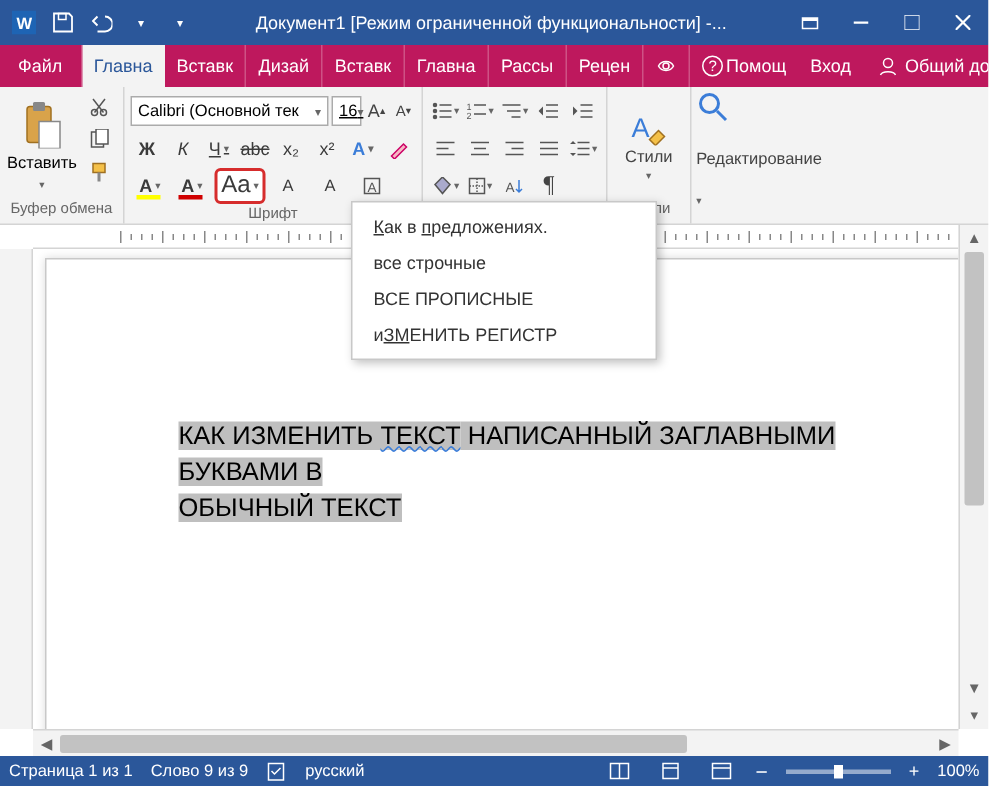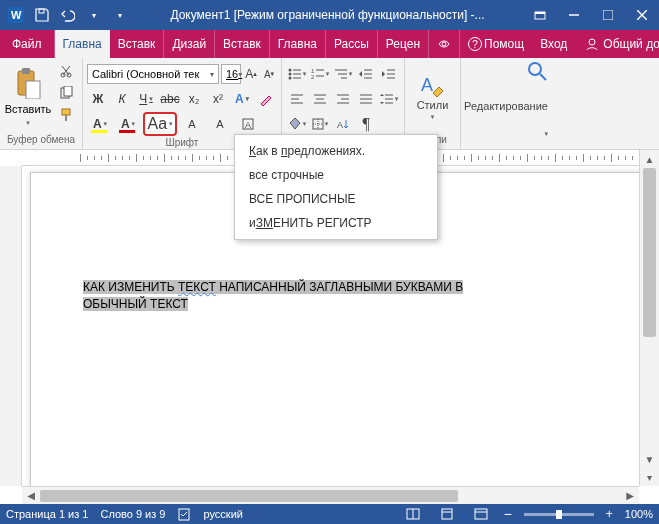--- a/index.html
+++ b/index.html
@@ -49,30 +49,30 @@
 .font .row3 .btn { width: 26px; }
 .aa-highlight { border: 2px solid #d62c2c; border-radius: 4px; padding: 0 2px; height: 24px !important; width: 34px !important; background: #fff; }
 
 .para .row { display: flex; gap: 1px; height: 24px; align-items: center; }
 .para .btn { width: 22px; height: 20px; display: flex; align-items: center; justify-content: center; color: #444; }
 .para .btn .dd { font-size: 7px; margin-left: 1px; color: #666; }
 
 .styles-grp { width: 56px; align-items: center; }
 .styles-grp .big { flex:1; display:flex; flex-direction:column; align-items:center; justify-content:center; font-size:11px; color:#444; gap:2px; }
 .edit-grp { width: 90px; align-items: center; }
-.edit-grp .big { flex:1; display:flex; flex-direction:column; align-items:flex-end; justify-content:center; font-size:11px; color:#444; gap:18px; }
+.edit-grp .big { flex:1; display:flex; flex-direction:column; align-items:flex-start; justify-content:center; font-size:11px; color:#444; gap:18px; }
 
 .ruler-v { position:absolute; left:0; top:166px; width:22px; bottom:38px; background:#f3f3f3; border-right:1px solid #d4d4d4; }
 .ruler-h { position:absolute; left:22px; top:150px; right:20px; height:16px; background:#fff; border-bottom:1px solid #d4d4d4; display:flex; align-items:center; overflow:hidden; padding-left:58px; }
 .ruler-h .tick { width:8px; height:4px; border-left:1px solid #888; }
 .ruler-h .tick.big { height:8px; }
 
 .doc-area { position:absolute; left:22px; top:166px; right:20px; bottom:38px; background:#fff; overflow:hidden; }
 .page { position:absolute; left:8px; top:6px; width:620px; min-height:400px; background:#fff; border:1px solid #c8c8c8; box-shadow:0 0 6px rgba(0,0,0,0.15); padding:106px 40px 40px 52px; }
-.doctext { font-family: 'Times New Roman', serif; font-size:12px; line-height:1.4; }
+.doctext { font-family: 'Times New Roman', serif; font-size:17px; line-height:1.4;margin-left:36px; }
 .hl { background:#bfbfbf; }
 .squiggle { text-decoration: underline wavy #3b7dd8; text-decoration-thickness:1px; }
 
 .scroll-v { position:absolute; right:0; top:150px; width:20px; bottom:38px; background:#f3f3f3; border-left:1px solid #d4d4d4; }
 .scroll-v .arrow { height:18px; display:flex; align-items:center; justify-content:center; font-size:10px; color:#666; }
 .scroll-v .track { position:absolute; top:18px; bottom:36px; left:3px; right:3px; }
 .scroll-v .thumb { position:absolute; top:0; left:0; right:0; height:60%; background:#c2c2c2; border-radius:2px; }
 .scroll-h { position:absolute; left:22px; right:20px; bottom:20px; height:18px; background:#f3f3f3; border-top:1px solid #d4d4d4; display:flex; align-items:center; }
 .scroll-h .arrow { width:18px; text-align:center; font-size:10px; color:#666; }
 .scroll-h .track { flex:1; position:relative; height:12px; }

